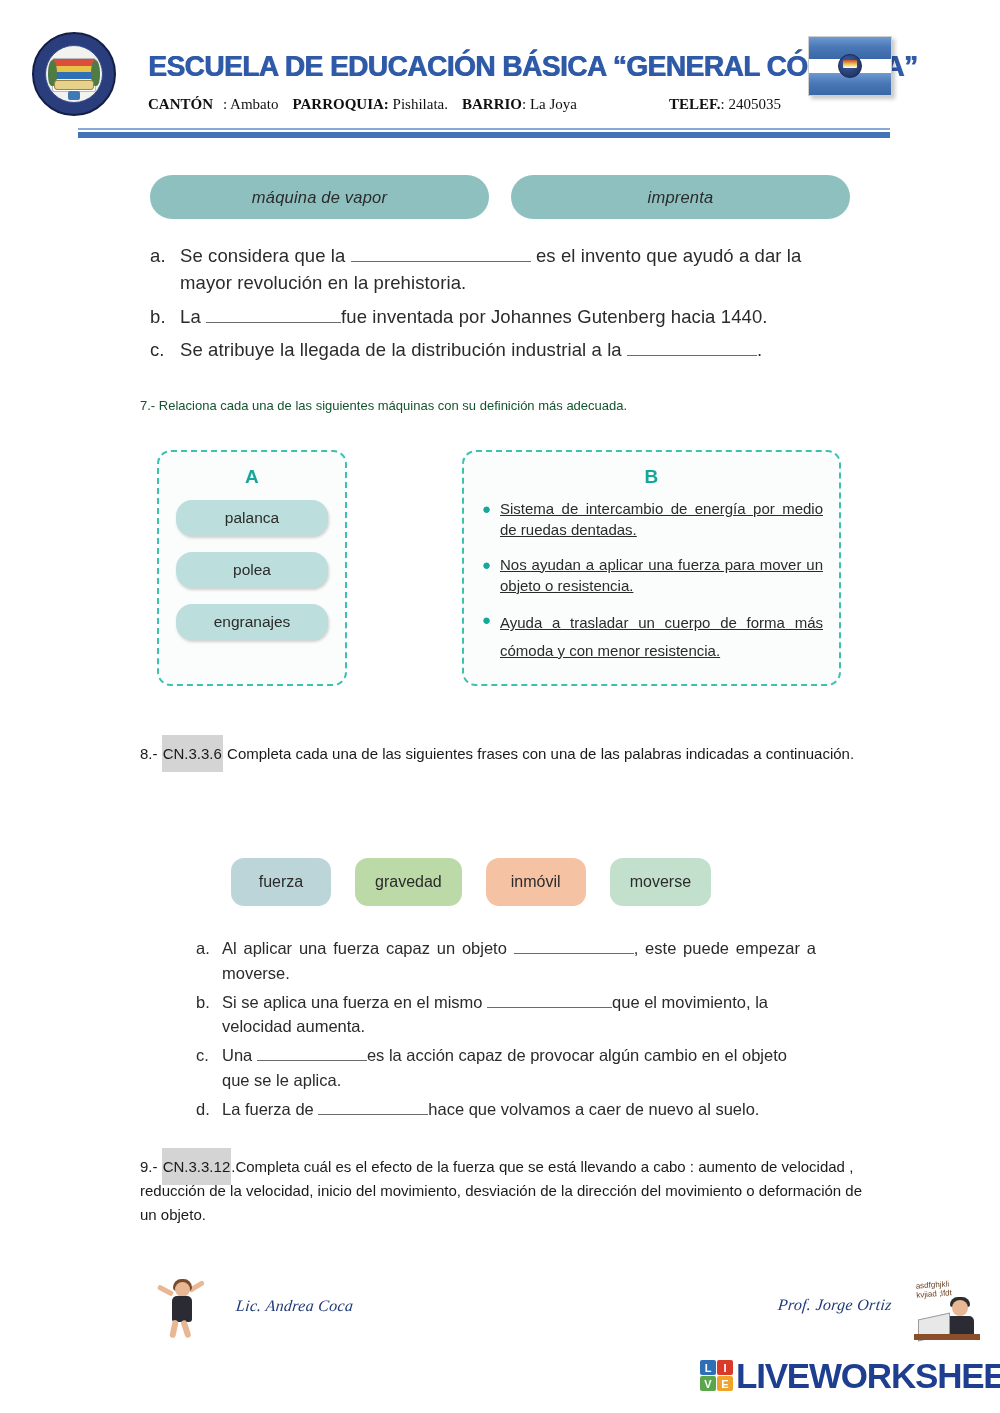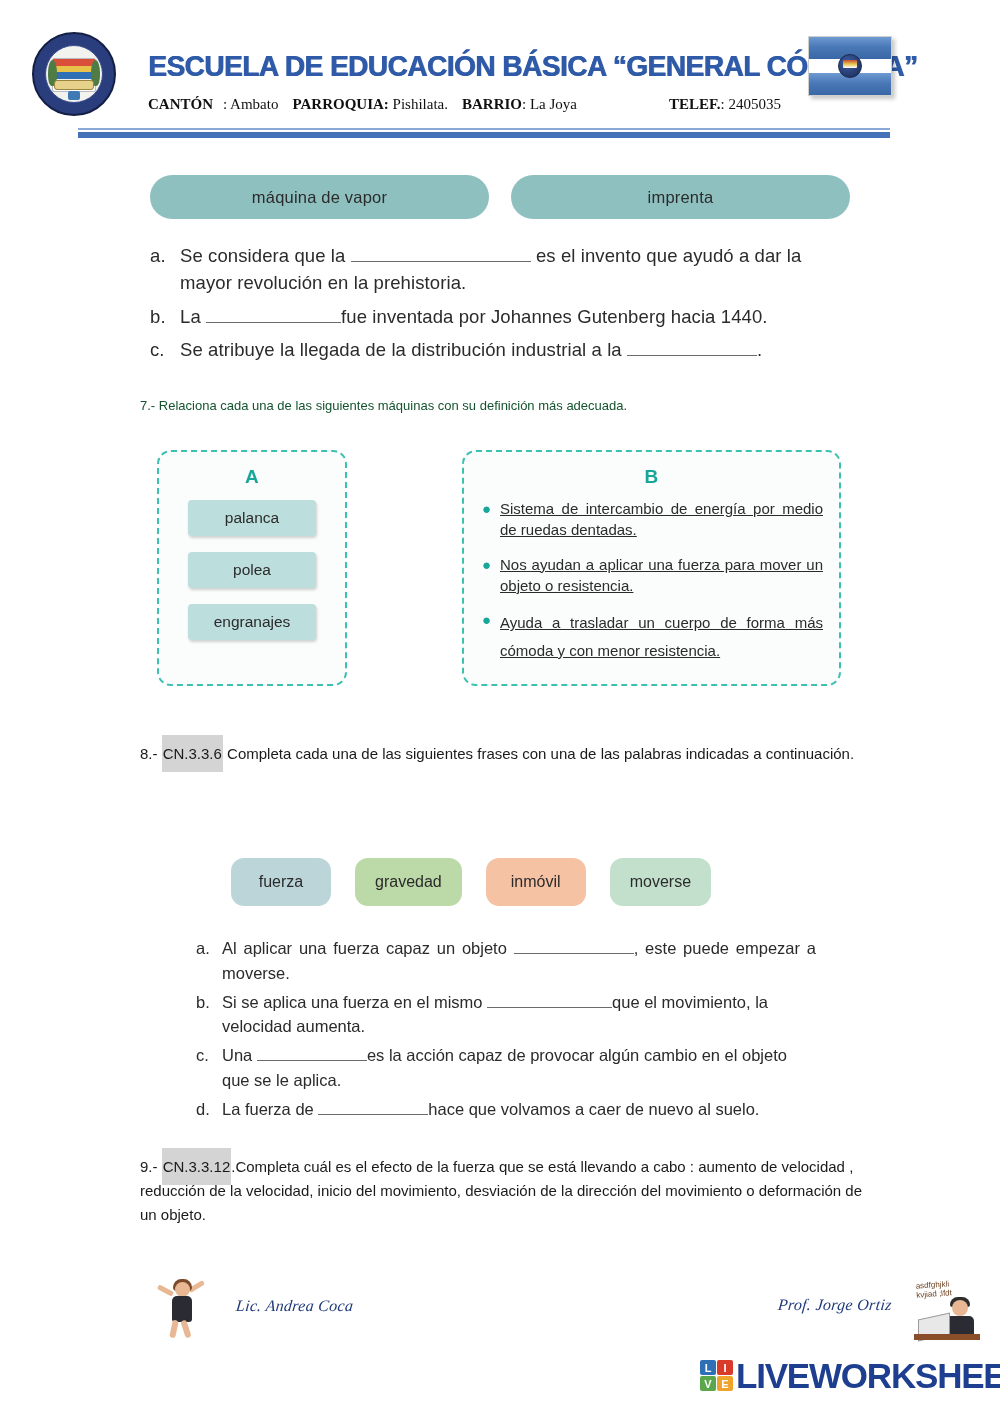--- a/index.html
+++ b/index.html
@@ -153,20 +153,21 @@
   }
 
   
   .bank-row1 {
     position: absolute;
     left: 150px;
     top: 175px;
     width: 700px;
     display: flex;
     gap: 22px;
+    font-style: italic;
   }
   .pill-teal {
     background: #8fc0c0;
     border-radius: 22px;
     height: 44px;
     display: flex;
     align-items: center;
     justify-content: center;
     font-size: 16.5px;
     color: #2b2b2b;
@@ -245,24 +246,24 @@
     letter-spacing: 0.5px;
   }
   .box-a-items {
     margin-top: 12px;
     display: flex;
     flex-direction: column;
     align-items: center;
     gap: 16px;
   }
   .pill-small {
-    width: 128px;
+    width: 152px;
     height: 36px;
     background: #bcdedd;
-    border-radius: 4px;
+    border-radius: 16px;
     display: flex;
     align-items: center;
     justify-content: center;
     font-size: 15.5px;
     color: #2b2b2b;
     box-shadow: 1px 2px 3px rgba(0,0,0,0.18);
   }
   .box-b-list {
     margin: 10px 16px 0 18px;
     padding: 0;

